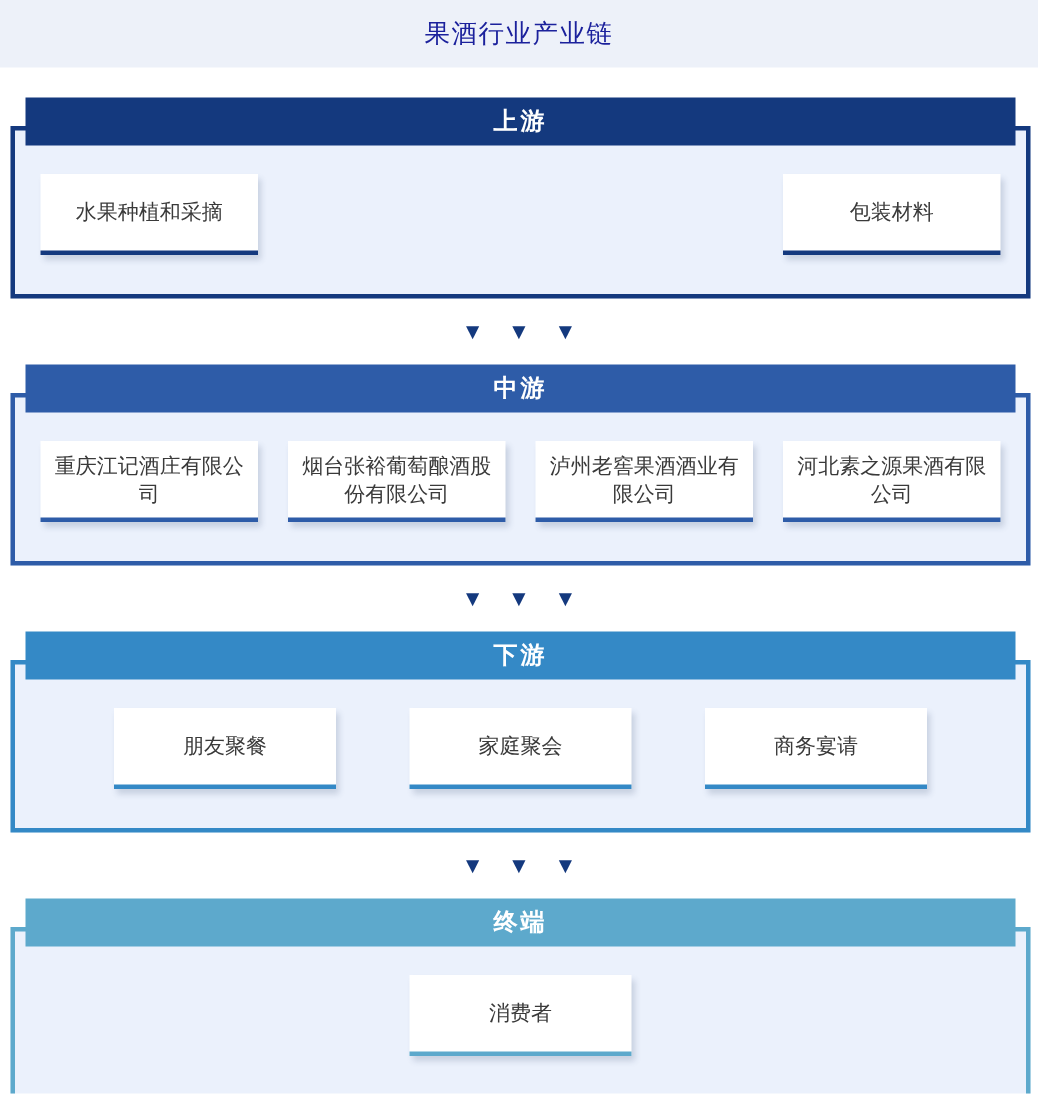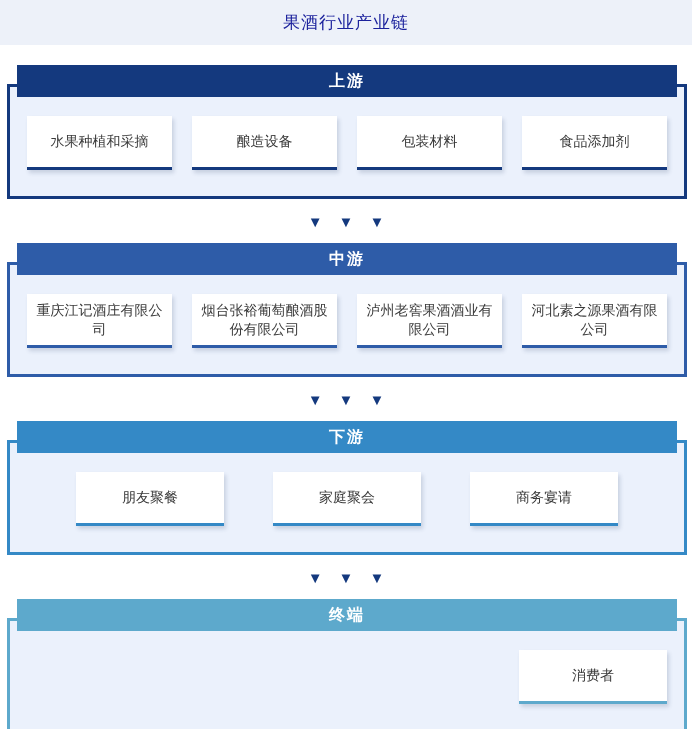--- a/index.html
+++ b/index.html
@@ -29,21 +29,21 @@
   .sec-body{
     position:relative;z-index:1;
     margin-top:-13px;height:115px;box-sizing:border-box;
     border:3px solid var(--accent);
     background:#ebf1fc;
     padding:29px 17px 0 17px;
   }
   .cards{display:flex;width:100%;}
   .cards.between{justify-content:space-between;}
   .cards.evenly{justify-content:space-evenly;}
-  .cards.center{justify-content:flex-end;}
+  .cards.center{justify-content:center;}
   .card{
     height:54px;box-sizing:border-box;
     background:#ffffff;
     border-bottom:3px solid var(--accent);
     box-shadow:2px 3px 4px rgba(40,60,100,0.18);
     display:flex;align-items:center;justify-content:center;
     text-align:center;font-size:14px;line-height:19px;color:#3a3a3a;
     padding:0 6px;
   }
   .w145 .card{width:145px;}
@@ -63,23 +63,21 @@
   <div class="page-title">果酒行业产业链</div>
 </div>
 
 <div class="chain">
 
   <div class="section" style="--accent: #14397E;">
     <div class="sec-header">上游</div>
     <div class="sec-body">
       <div class="cards between w145">
           <div class="card">水果种植和采摘</div>
-          <div class="card">酿造设备</div>
           <div class="card">包装材料</div>
-          <div class="card">食品添加剂</div>
         </div>
     </div>
   </div>
 
   <div class="divider">
     <span class="arrow" style="color: rgb(20, 57, 126);">▼</span>
     <span class="arrow" style="color: rgb(20, 57, 126);">▼</span>
     <span class="arrow" style="color: rgb(20, 57, 126);">▼</span>
   </div>
 

